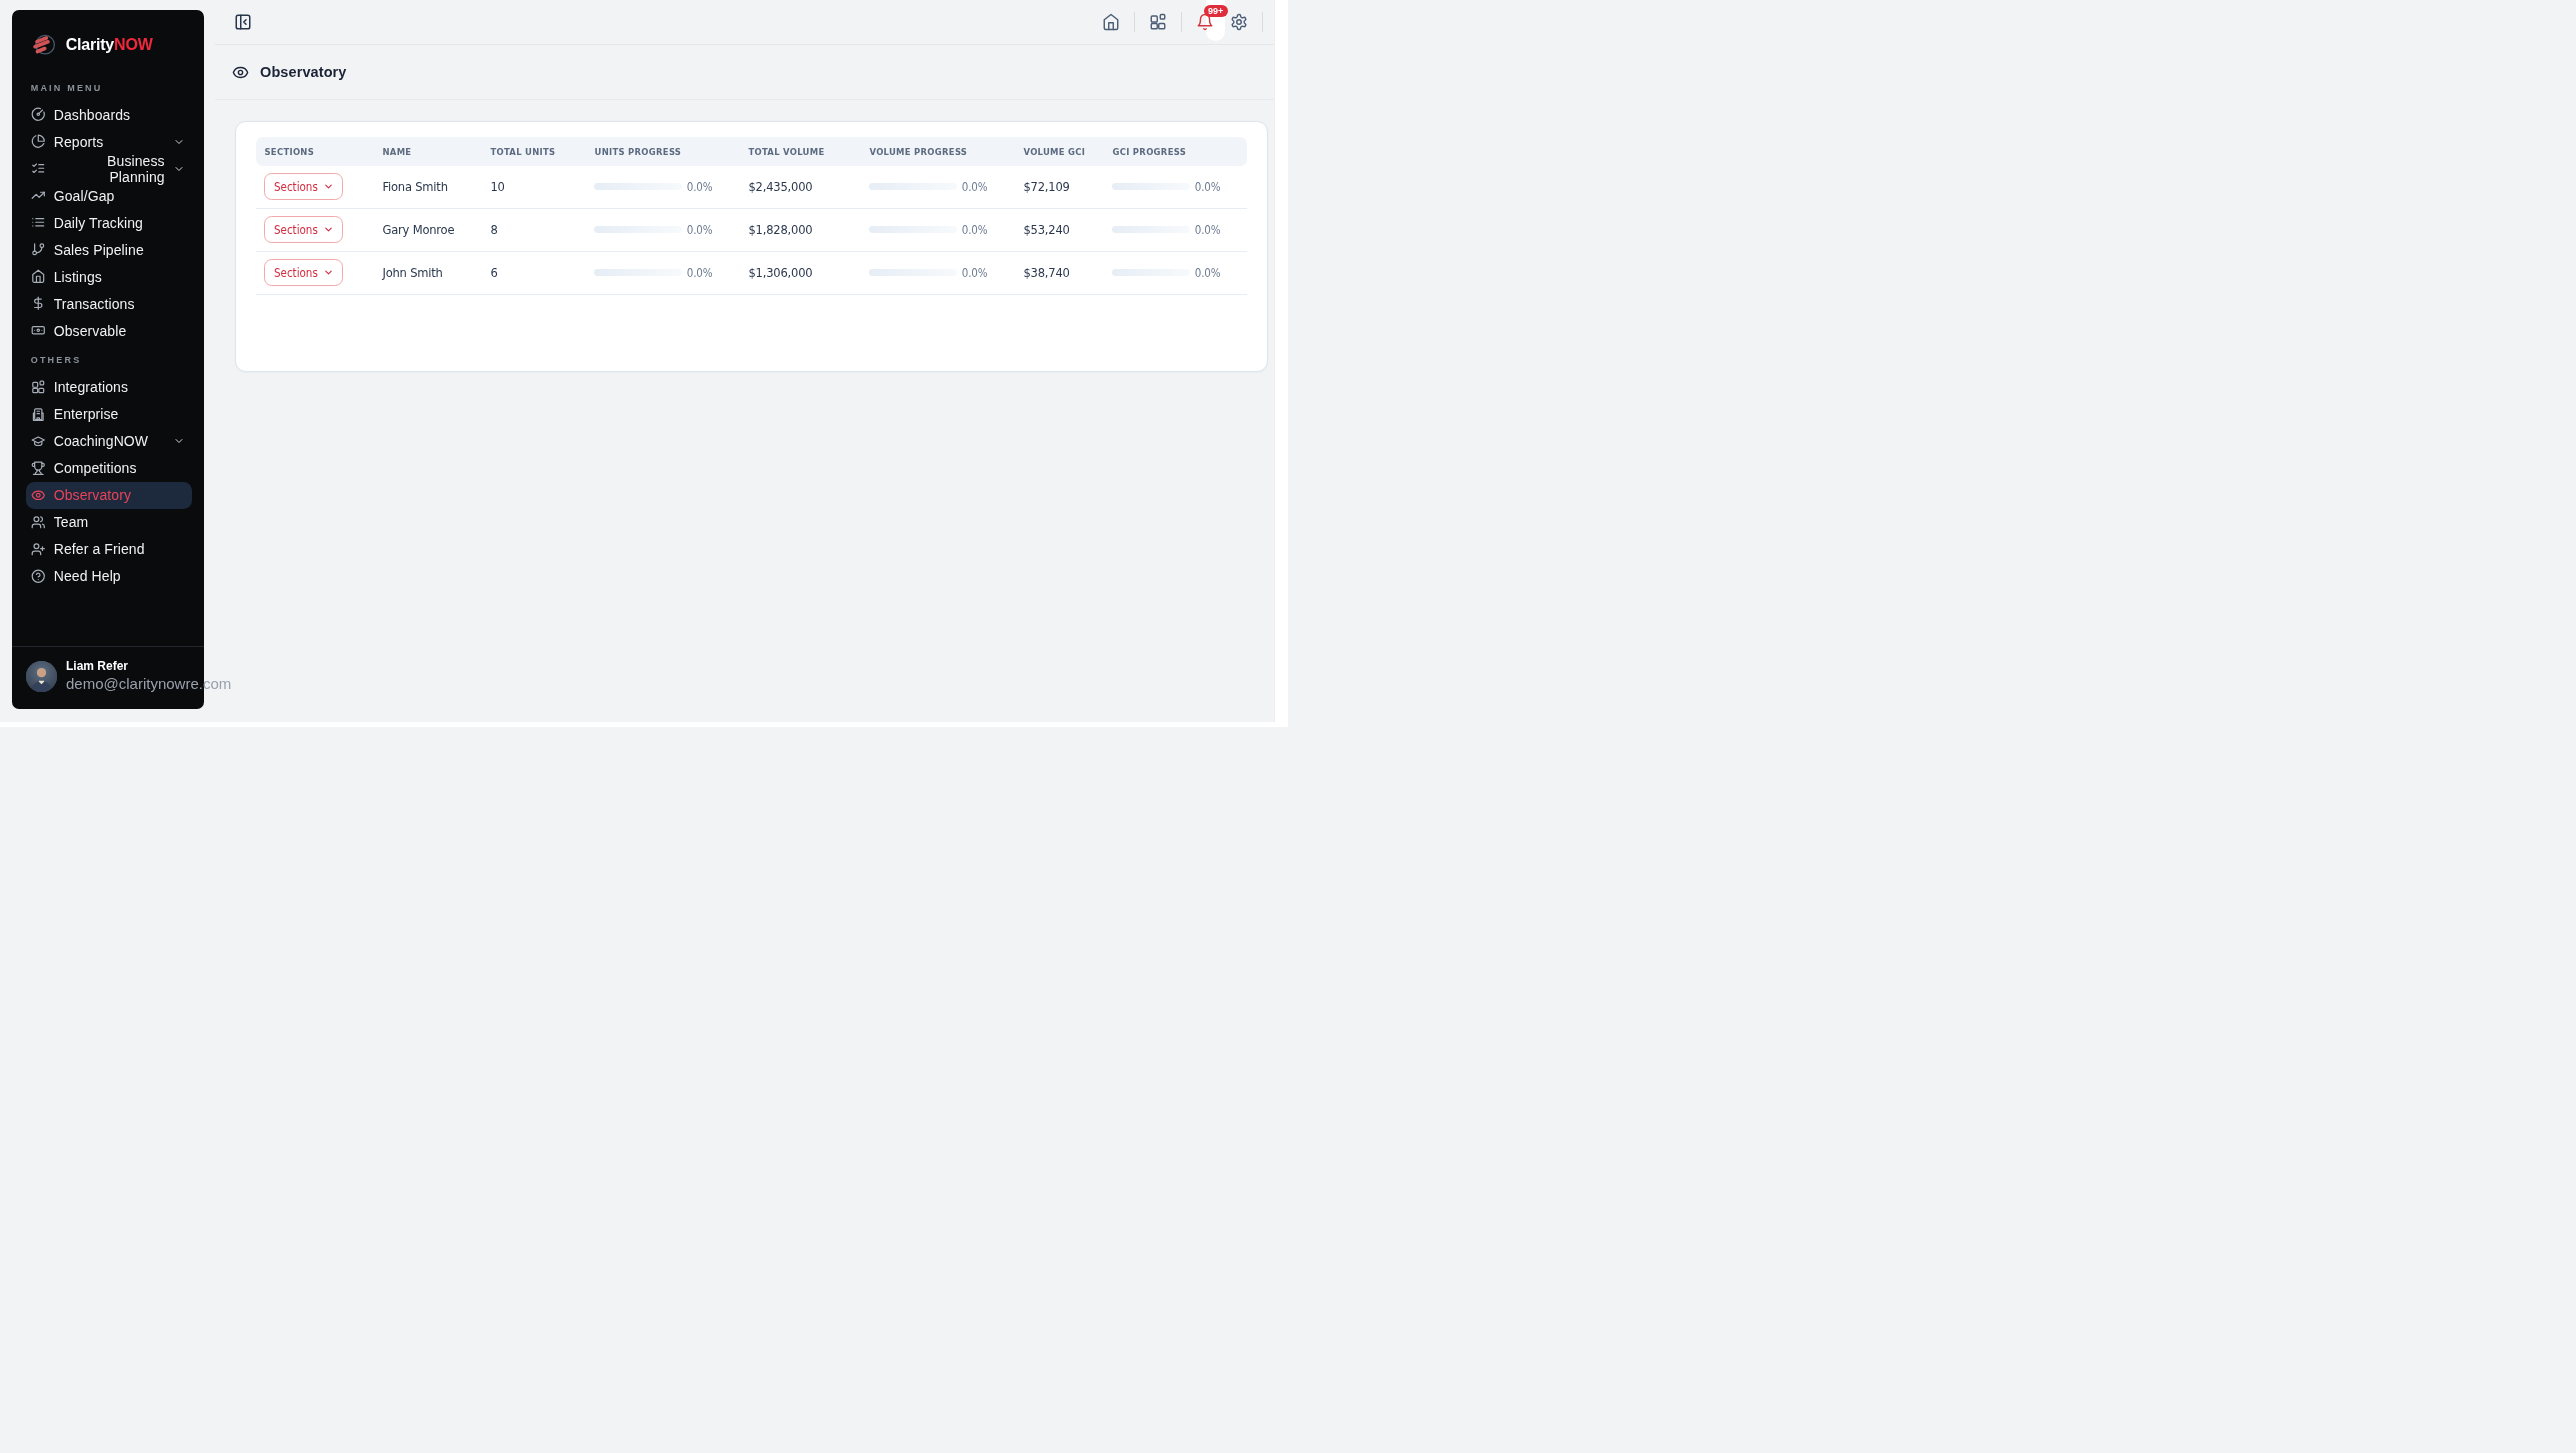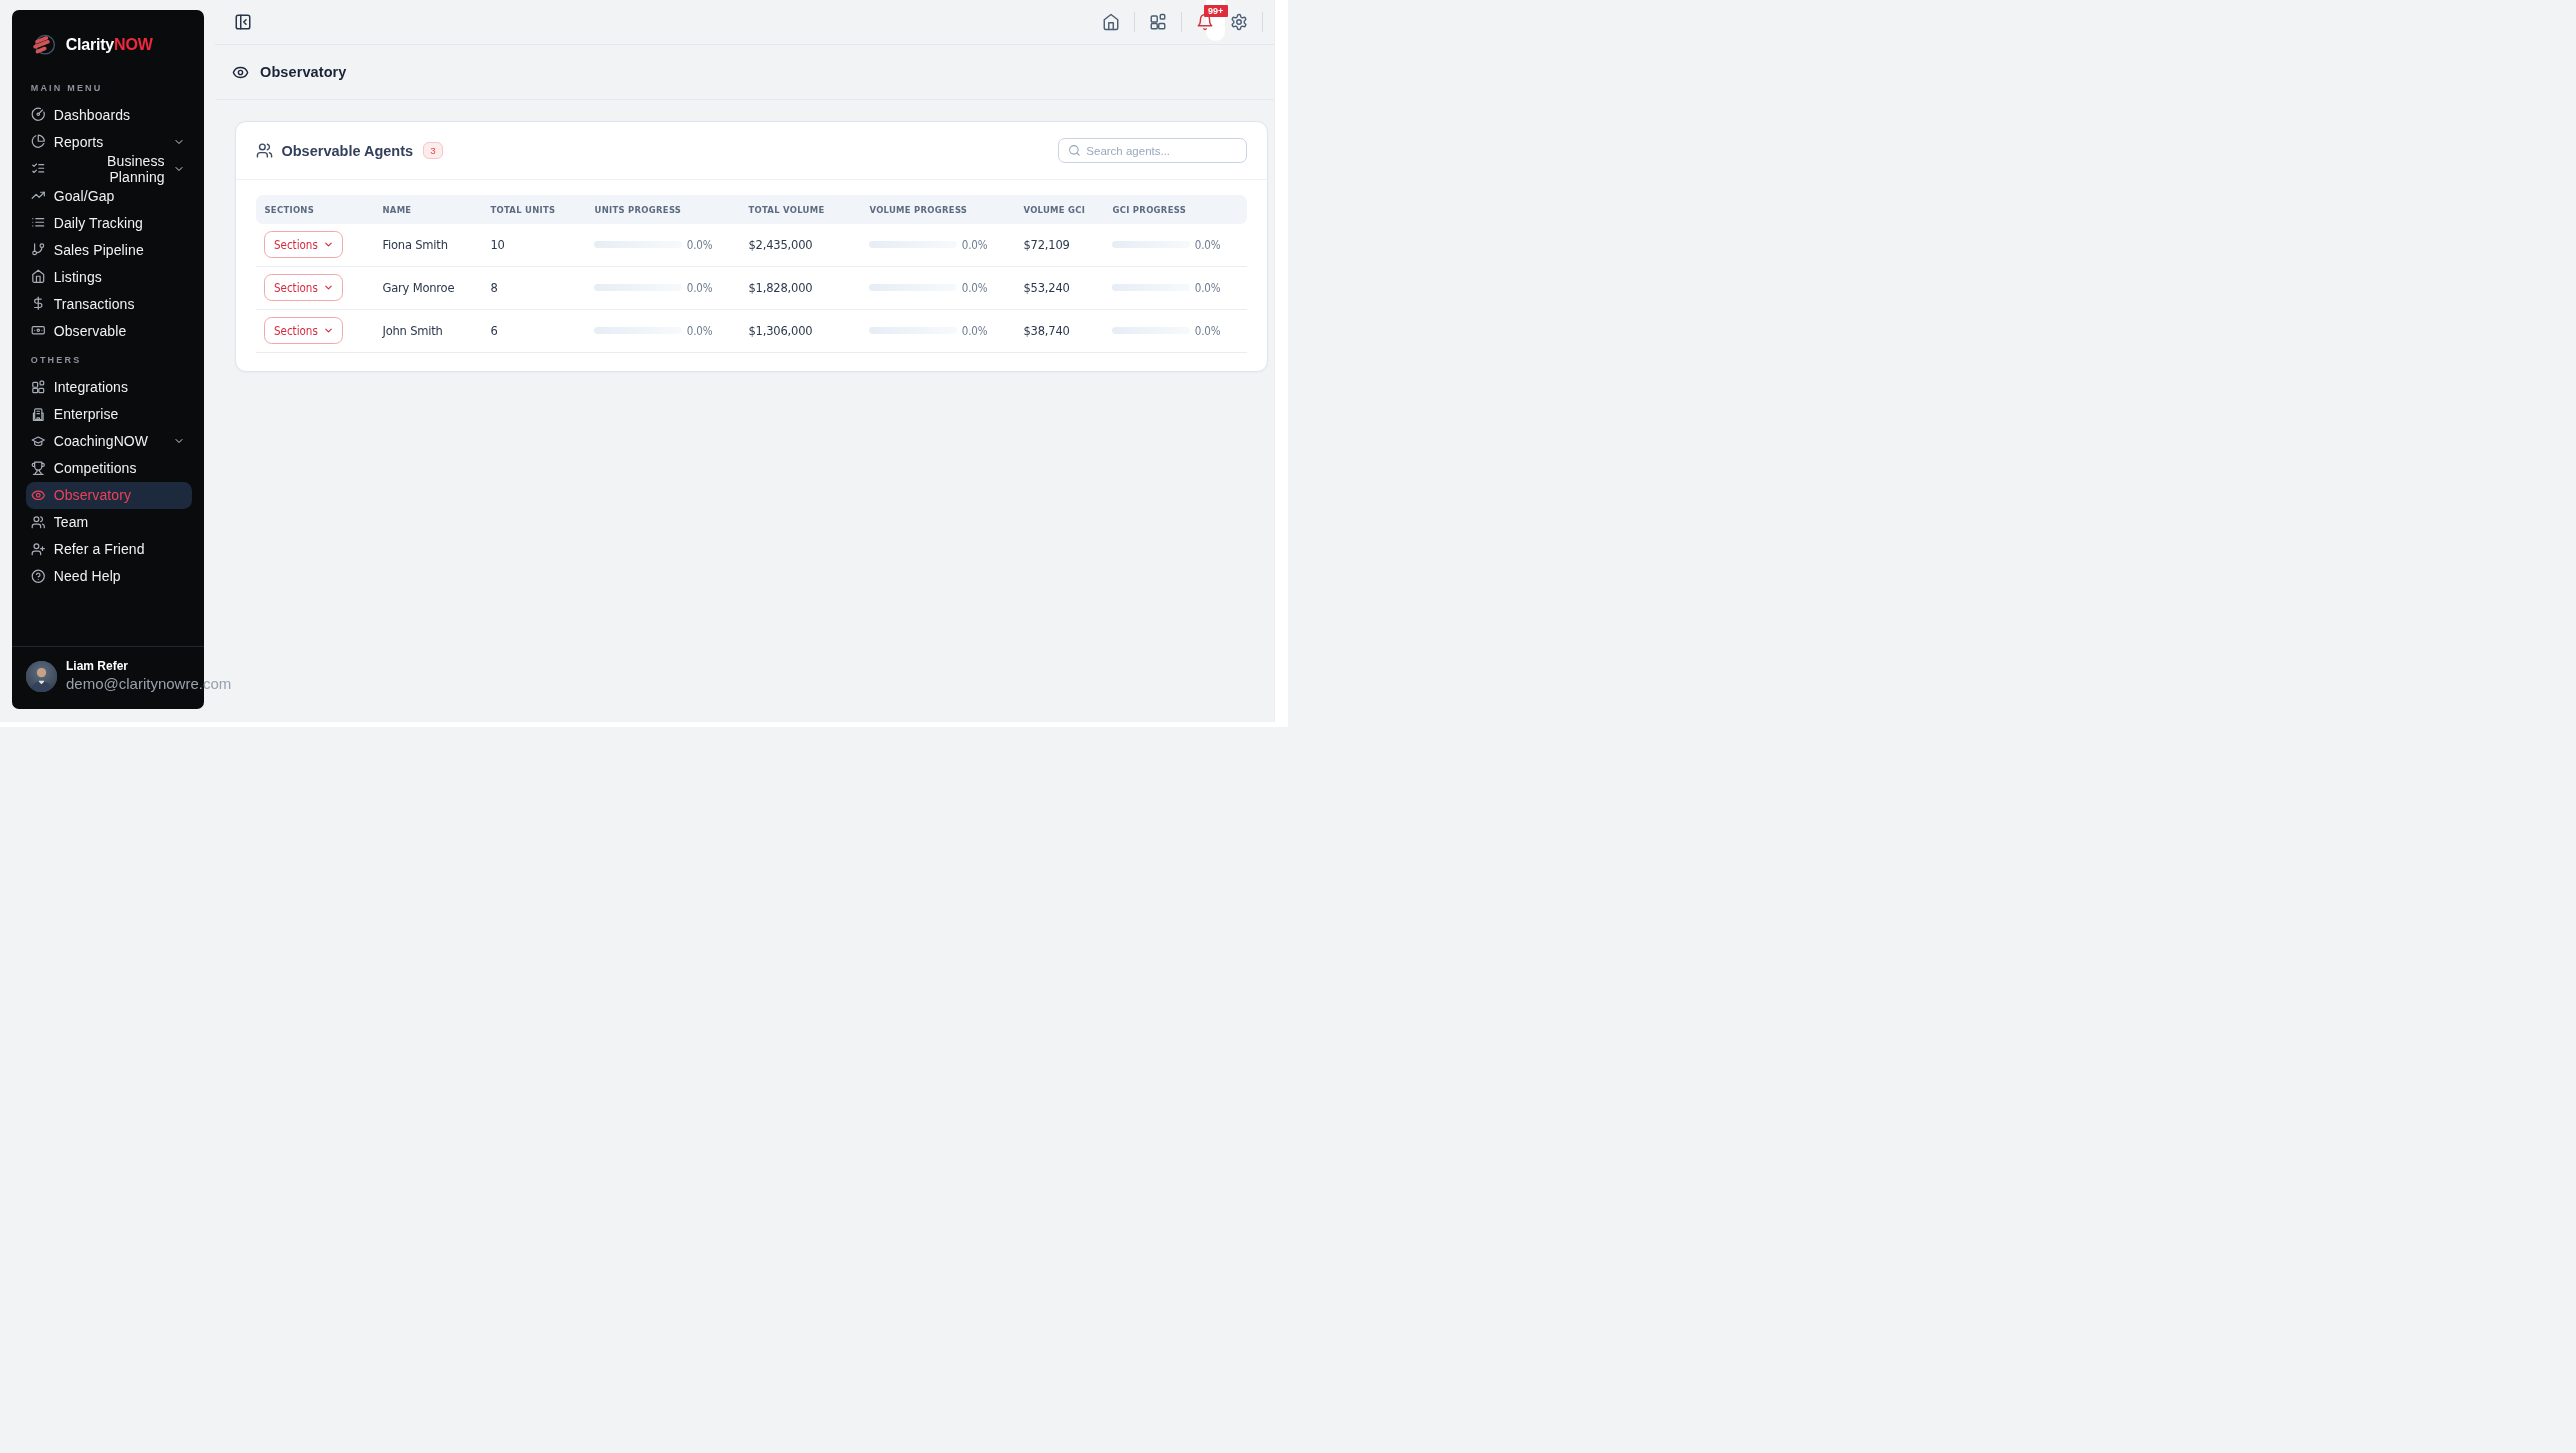--- a/index.html
+++ b/index.html
@@ -40,21 +40,21 @@
   .main { position:absolute; left:215px; top:0; right:13.6px; bottom:0; }
   .topbar { height:45px; border-bottom:0.9px solid #e3e6ea; display:flex; align-items:center; padding:0 12px 0 17px; position:relative; }
   .icon-btn { width:22px; height:22px; display:flex; align-items:center; justify-content:center; color:#4b5d74; cursor:pointer; position:relative; }
   .icon-btn svg { width:18px; height:18px; }
   .topbar-right { margin-left:auto; display:flex; align-items:center; gap:12px; }
   .vsep { width:0.9px; height:19.6px; background:#d8dbe0; }
   .bell-wrap { position:relative; }
   .notif-pop { position:absolute; top:-12.8px; left:12px; width:19px; height:43px; background:#ffffff; border-radius:0 0 10.2px 10.2px; }
   .bell-btn { color:#d2353f; position:relative; }
   .badge-99 { position:absolute; top:-6px; left:10.2px; background:#e02d3c; color:#ffffff; font-size:9px; font-weight:700;
-    padding:1.7px 4.3px; border-radius:1px; line-height:1; letter-spacing:0; }
+    padding:1.7px 4.3px; border-radius:6px; line-height:1; letter-spacing:0; }
 
   .page-header { height:55px; border-bottom:0.9px solid #e6e9ef; display:flex; align-items:center; gap:11px; padding:0 17px; }
   .page-header .peye { width:17px; height:17px; color:#1d2639; }
   .page-header .peye svg { width:17px; height:17px; }
   .page-title { font-size:14.5px; font-weight:700; color:#1b2436; letter-spacing:0.1px; }
 
   
   .card { margin:21px 6px 0 19.6px; background:#ffffff; border:0.9px solid #dfe5ee; border-radius:11px;
     height:251px; box-shadow:0 0.9px 1.7px rgba(30,41,59,0.04); }
   .card-header { height:58px; border-bottom:0.9px solid #edf0f5; display:flex; align-items:center; padding:0 20.4px; }
@@ -379,43 +379,20 @@
     <span class="peye">
       <svg viewBox="0 0 24 24" fill="none" stroke="currentColor" stroke-width="2" stroke-linecap="round" stroke-linejoin="round">
           <path d="M2.06 12.35a1 1 0 0 1 0-.7C3.42 8.1 7.22 5 12 5s8.58 3.1 9.94 6.65a1 1 0 0 1 0 .7C20.58 15.9 16.78 19 12 19s-8.58-3.1-9.94-6.65Z"></path>
           <circle cx="12" cy="12" r="3"></circle>
         </svg>
     </span>
     <span class="page-title">Observatory</span>
   </div>
 
   <div class="card">
-    <div class="card-header">
-      <span class="ttl-group">
-        <span class="uicon">
-          <svg viewBox="0 0 24 24" fill="none" stroke="currentColor" stroke-width="2" stroke-linecap="round" stroke-linejoin="round">
-              <path d="M16 21v-2a4 4 0 0 0-4-4H6a4 4 0 0 0-4 4v2"></path>
-              <circle cx="9" cy="7" r="4"></circle>
-              <path d="M22 21v-2a4 4 0 0 0-3-3.87"></path>
-              <path d="M16 3.13a4 4 0 0 1 0 7.75"></path>
-            </svg>
-        </span>
-        <span class="card-title">Observable Agents</span>
-        <span class="count-badge">3</span>
-      </span>
-      <span class="search-box">
-        <span class="sicon">
-          <svg viewBox="0 0 24 24" fill="none" stroke="currentColor" stroke-width="2" stroke-linecap="round" stroke-linejoin="round">
-              <circle cx="11" cy="11" r="8"></circle>
-              <path d="m21 21-4.3-4.3"></path>
-            </svg>
-        </span>
-        <input type="text" placeholder="Search agents..." style="">
-      </span>
-    </div>
 
     <div class="table-wrap">
       <div class="thead cond">
         <span class="th">SECTIONS</span>
         <span class="th">NAME</span>
         <span class="th">TOTAL UNITS</span>
         <span class="th">UNITS PROGRESS</span>
         <span class="th">TOTAL VOLUME</span>
         <span class="th">VOLUME PROGRESS</span>
         <span class="th">VOLUME GCI</span>

